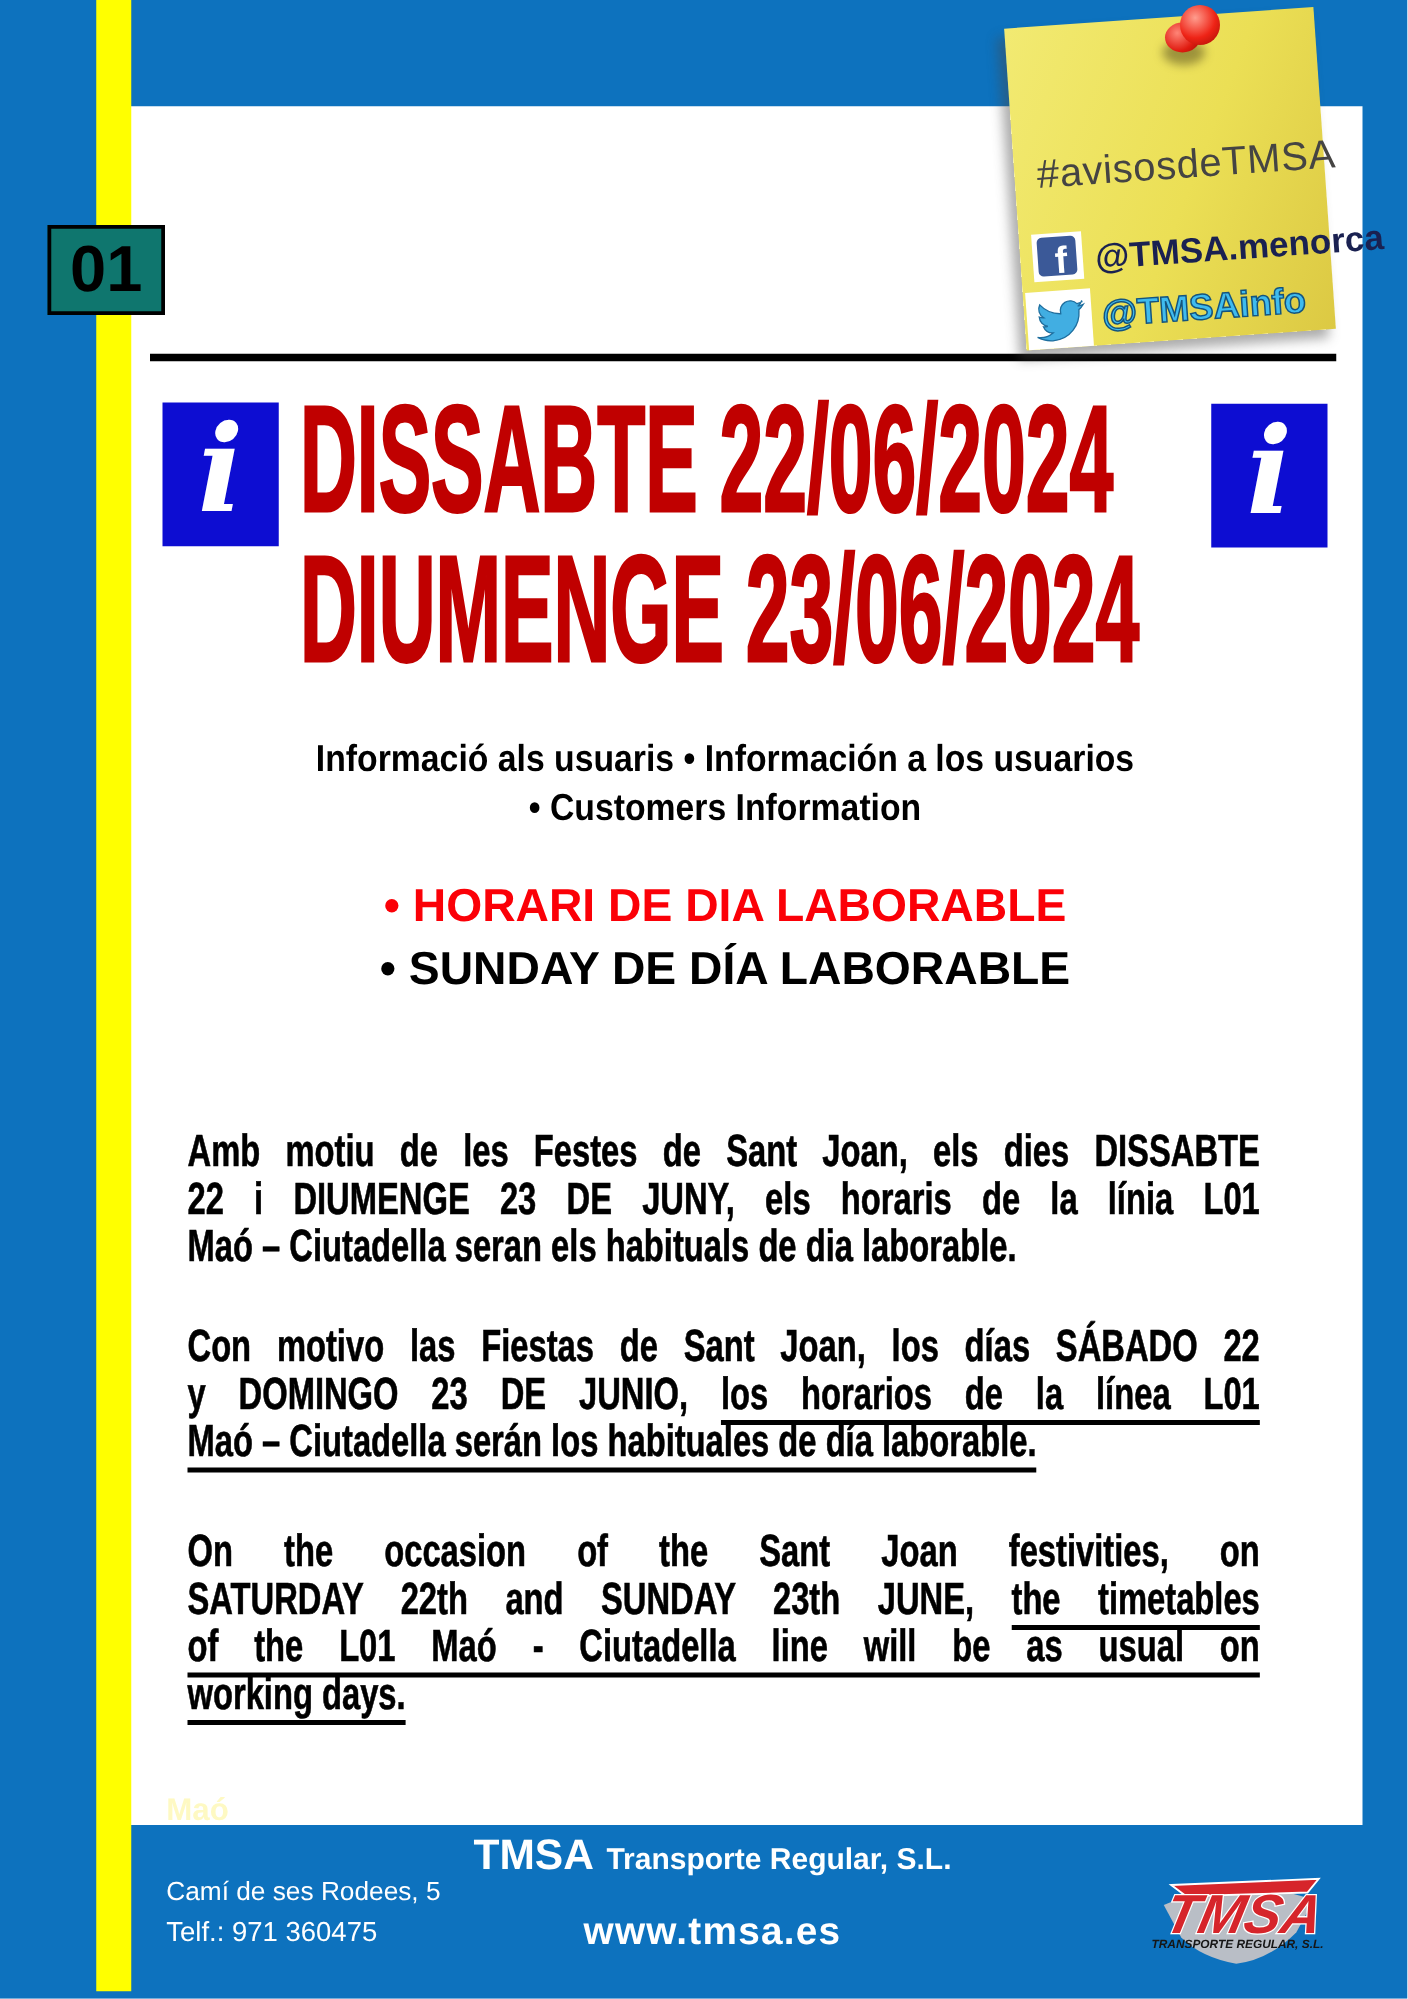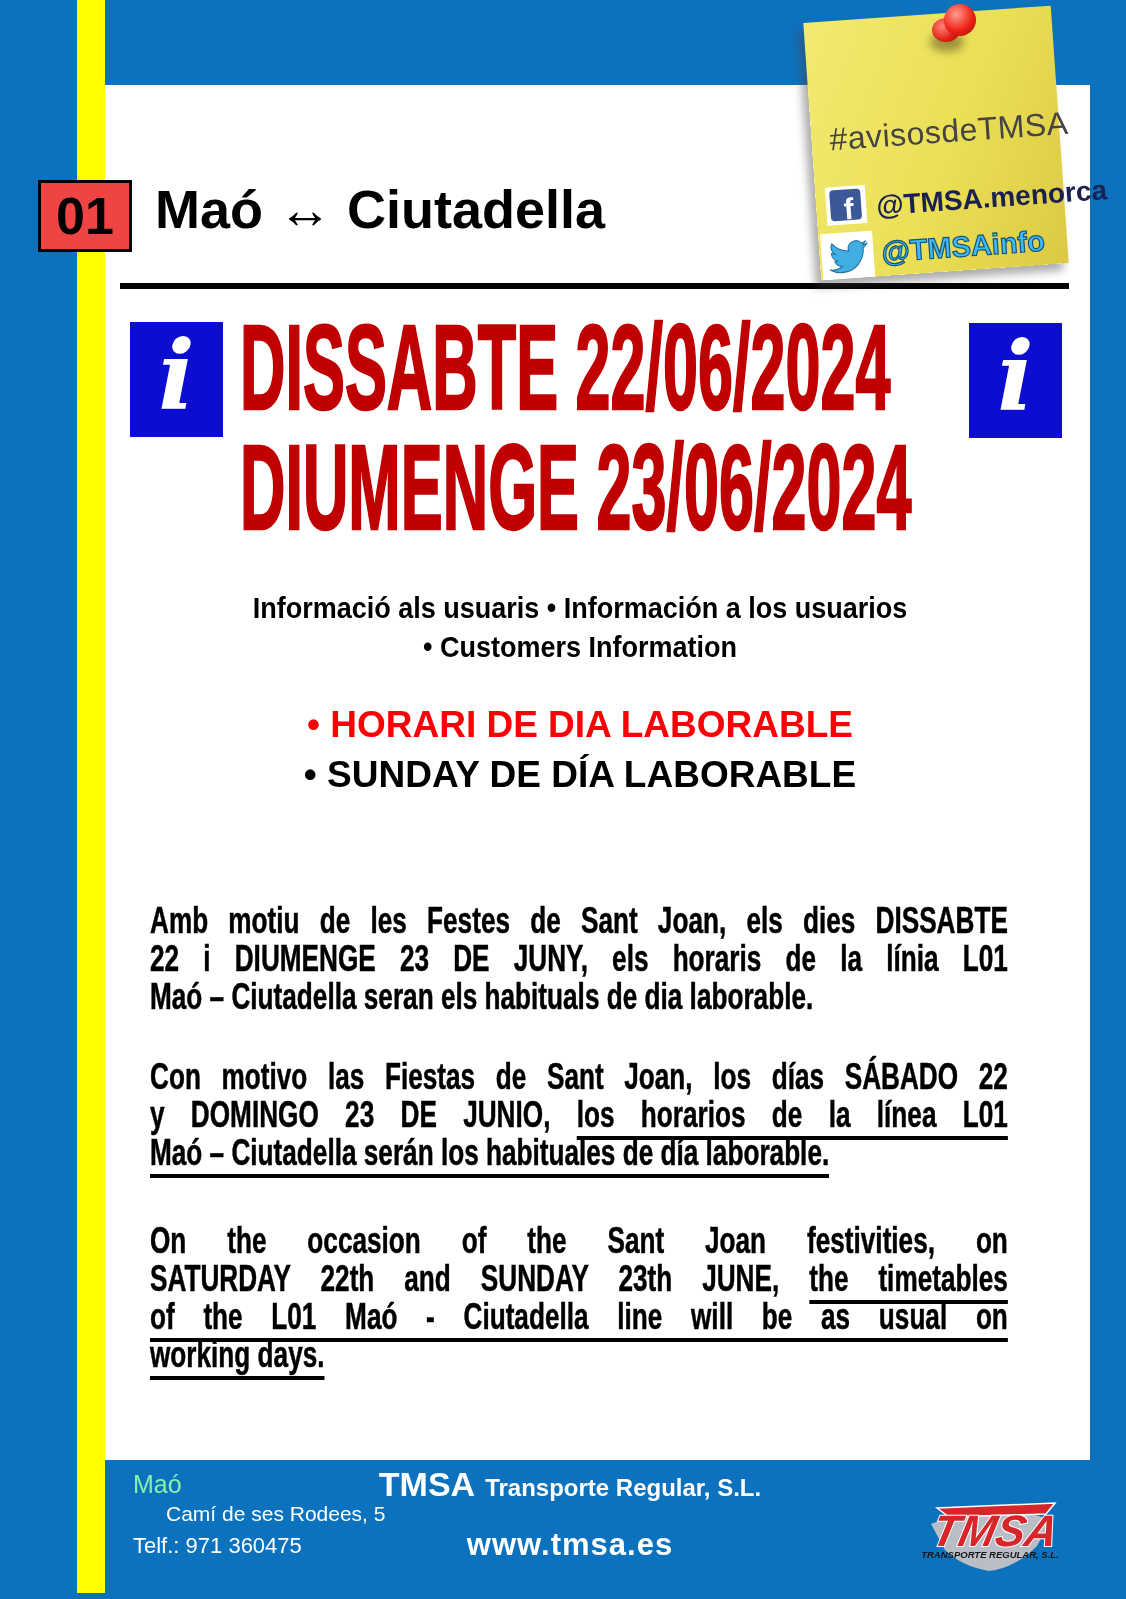--- a/index.html
+++ b/index.html
@@ -5,21 +5,21 @@
   html,body{margin:0;padding:0;background:#ffffff;}
   .page{position:relative;width:1126px;height:1599px;background:#0D72BE;overflow:hidden;
         font-family:"Liberation Sans",sans-serif;}
   .abs{position:absolute;}
 
   
   .white-area{left:103px;top:85px;width:987px;height:1375px;background:#ffffff;}
   .yellow-stripe{left:77px;top:0;width:28px;height:1593px;background:#FFFF00;z-index:3;}
 
   
-  .line-badge{left:38px;top:180px;width:88px;height:66px;background:#ef4444;border:3px solid #000;
+  .line-badge{left:38px;top:180px;width:88px;height:66px;background:#0f766e;border:3px solid #000;
               z-index:4;display:flex;align-items:center;justify-content:center;
               font-size:52px;font-weight:bold;color:#000;}
 
   
   .hdr-super{left:158px;top:126px;font-size:44px;font-weight:bold;color:#ffffff;z-index:2;}
   .hdr-route{left:155px;top:178px;font-size:54px;font-weight:bold;color:#000;z-index:2;}
   .hdr-rule{left:120px;top:283px;width:949px;height:6px;background:#000;z-index:2;}
 
   
   .note{left:812px;top:14px;width:248px;height:258px;z-index:5;
@@ -73,22 +73,22 @@
   .para{left:150px;width:1180px;font-size:36px;font-weight:bold;color:#000;line-height:38px;
         transform:scaleX(0.727);transform-origin:0 0;z-index:2;-webkit-text-stroke:.5px #000;}
   .para-ca{top:902px;}
   .para-es{top:1058px;}
   .para-en{top:1222px;}
   .jl{text-align:justify;text-align-last:justify;}
   .ll{text-align:left;}
   .u{border-bottom:4px solid #000;padding-bottom:1px;}
 
   
-  .ft-city{left:133px;top:1470px;font-size:25px;font-weight:normal;color:#86efac;}
-  .ft-address{left:133px;top:1502px;font-size:21px;color:#fff;margin-left:33px;}
+  .ft-city{left:133px;top:1434px;font-size:25px;font-weight:bold;color:#fef9c3;}
+  .ft-address{left:133px;top:1502px;font-size:21px;color:#fff;}
   .ft-phone{left:133px;top:1533px;font-size:22px;color:#fff;}
   .ft-company{left:300px;top:1465px;width:540px;text-align:center;color:#fff;white-space:nowrap;}
   .ft-company .abbr{font-size:34px;font-weight:bold;}
   .ft-company .rest{font-size:24px;font-weight:bold;margin-left:10px;}
   .ft-web{left:300px;top:1527px;width:540px;text-align:center;font-size:31px;font-weight:bold;
           color:#fff;letter-spacing:1px;}
   .ft-logo{left:915px;top:1494px;width:150px;height:82px;}
 </style>
 </head>
 <body>
@@ -96,21 +96,20 @@
 <div class="page">
 
   <div class="abs white-area"></div>
   <div class="abs yellow-stripe"></div>
 
   <div class="abs line-badge">
     <span>01</span>
   </div>
 
   <div class="abs hdr-super">Línia Regular</div>
-  <div class="abs hdr-route">Maó ↔ Ciutadella</div>
   <div class="abs hdr-rule"></div>
 
   <div class="abs note">
     <div class="abs note-hashtag">#avisosdeTMSA</div>
     <div class="abs fb-patch"></div>
     <div class="abs fb-icon">
         <span>f</span>
       </div>
     <div class="abs fb-handle">@TMSA.menorca</div>
     <div class="abs tw-patch"></div>

